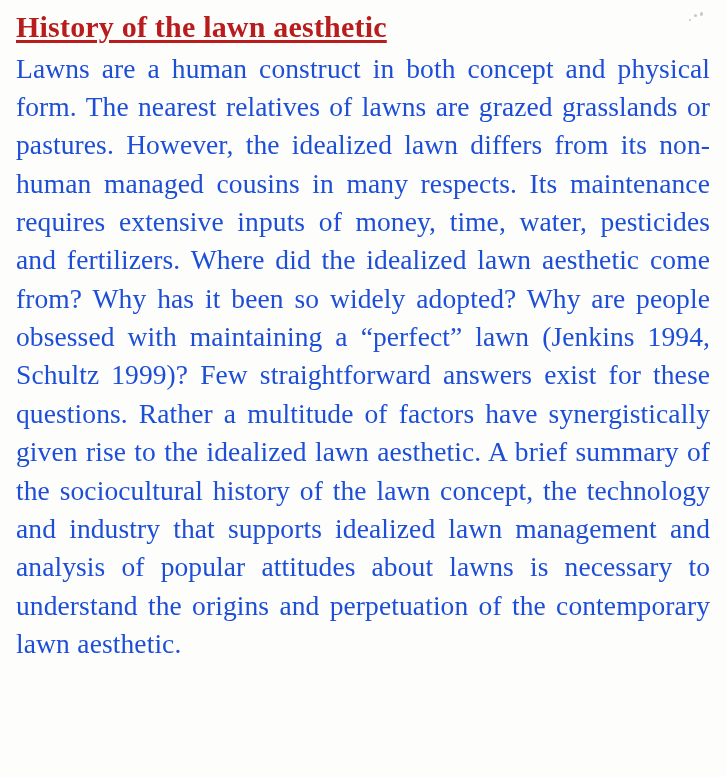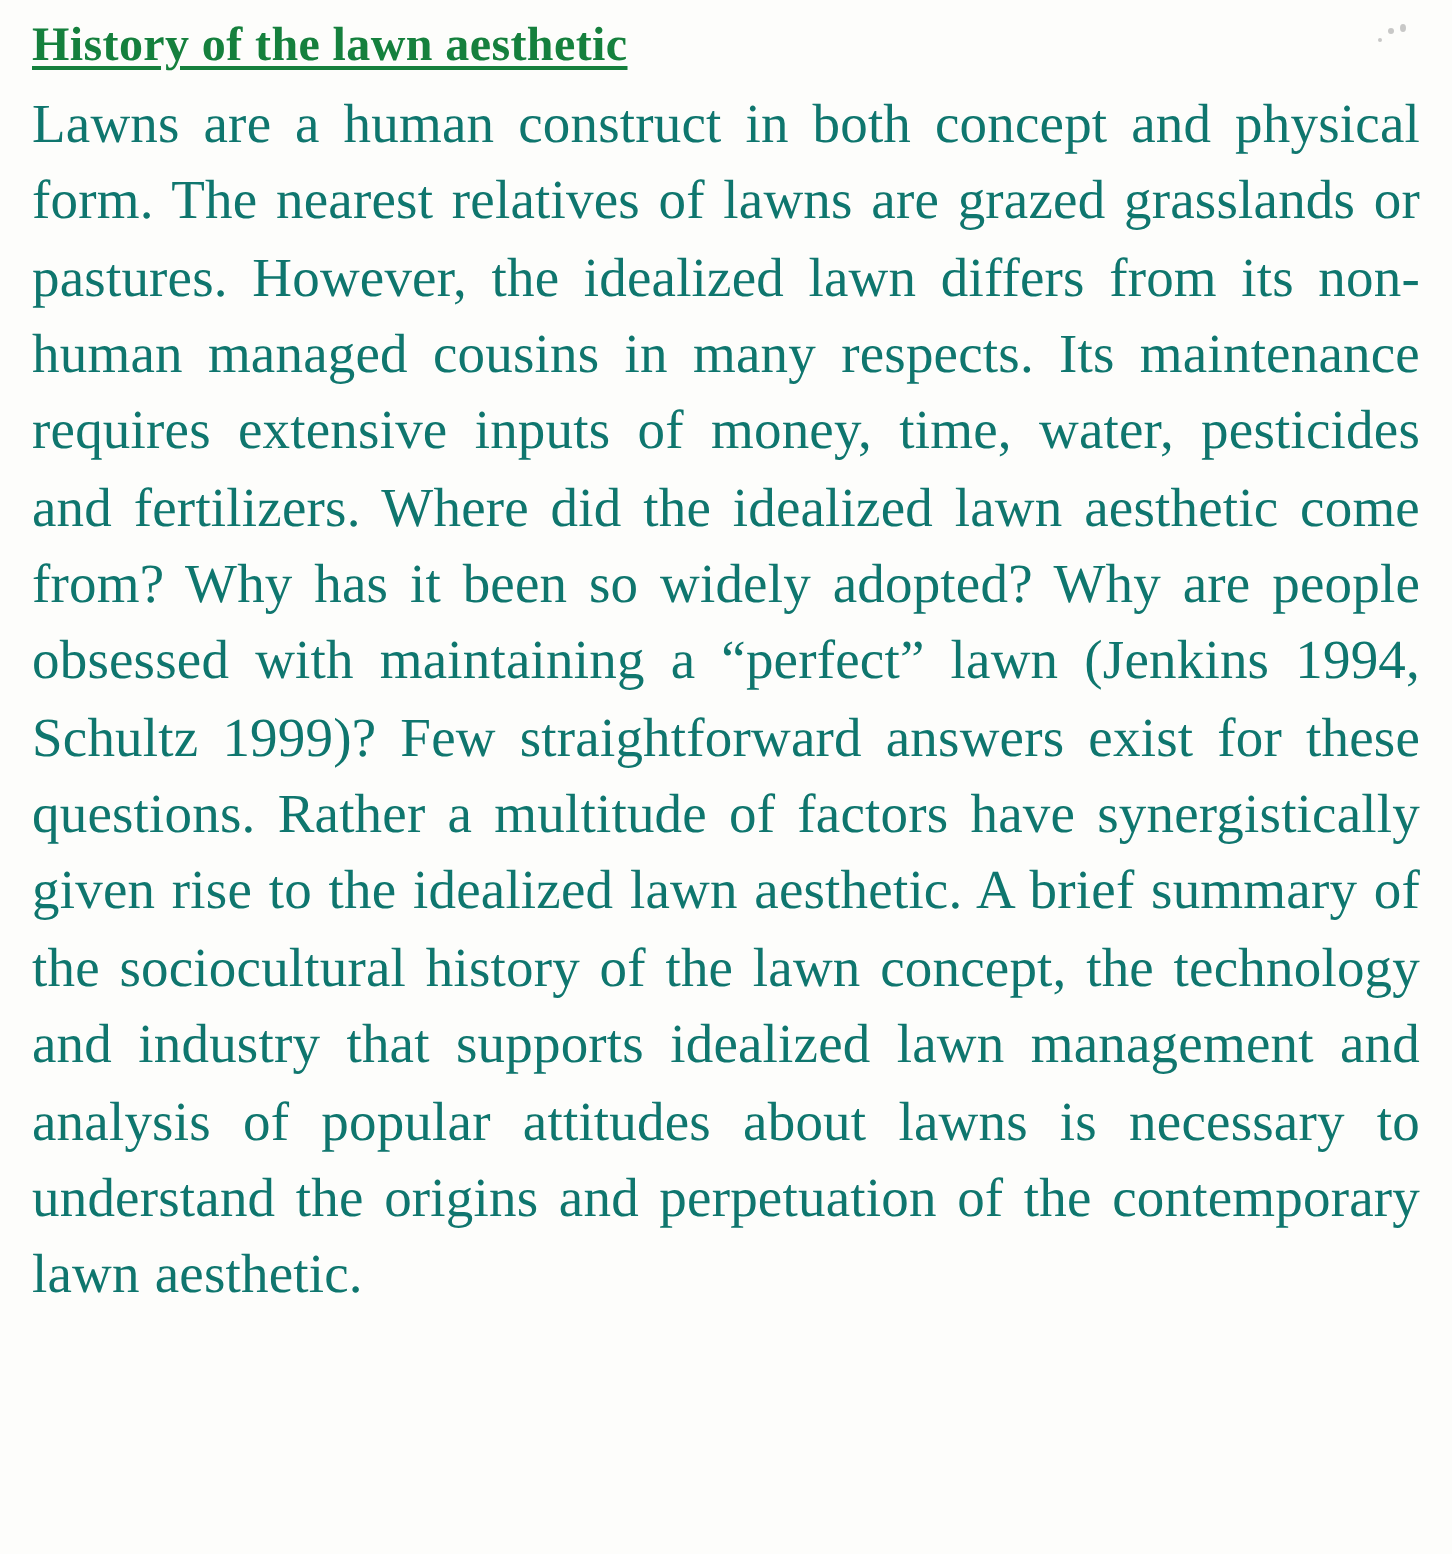--- a/index.html
+++ b/index.html
@@ -22,36 +22,36 @@
     padding: 0;
     box-sizing: border-box;
   }
   .content {
     position: absolute;
     left: 16px;
     top: 10px;
     width: 694px;
   }
   .doc-heading {
-    font-size: 24px;
+    font-size: 30px;
     font-weight: bold;
     line-height: 1.12;
     text-decoration: underline;
     text-underline-offset: 3px;
     margin: 0 0 6px 0;
     letter-spacing: 0.2px;
-    color: #15803d;
+    color: #b91c1c;
   }
   .doc-body {
     font-size: 27.5px;
     line-height: 1.395;
     text-align: justify;
     text-justify: inter-word;
     margin: 0;
-    color: #0f766e;
+    color: #1d4ed8;
     letter-spacing: 0.1px;
     word-spacing: 0.5px;
   }
   .speck {
     position: absolute;
     background: #9c9c9c;
     border-radius: 50%;
     opacity: 0.55;
   }
   .speck.s1 { left: 694px; top: 14px; width: 3px; height: 3px; }

